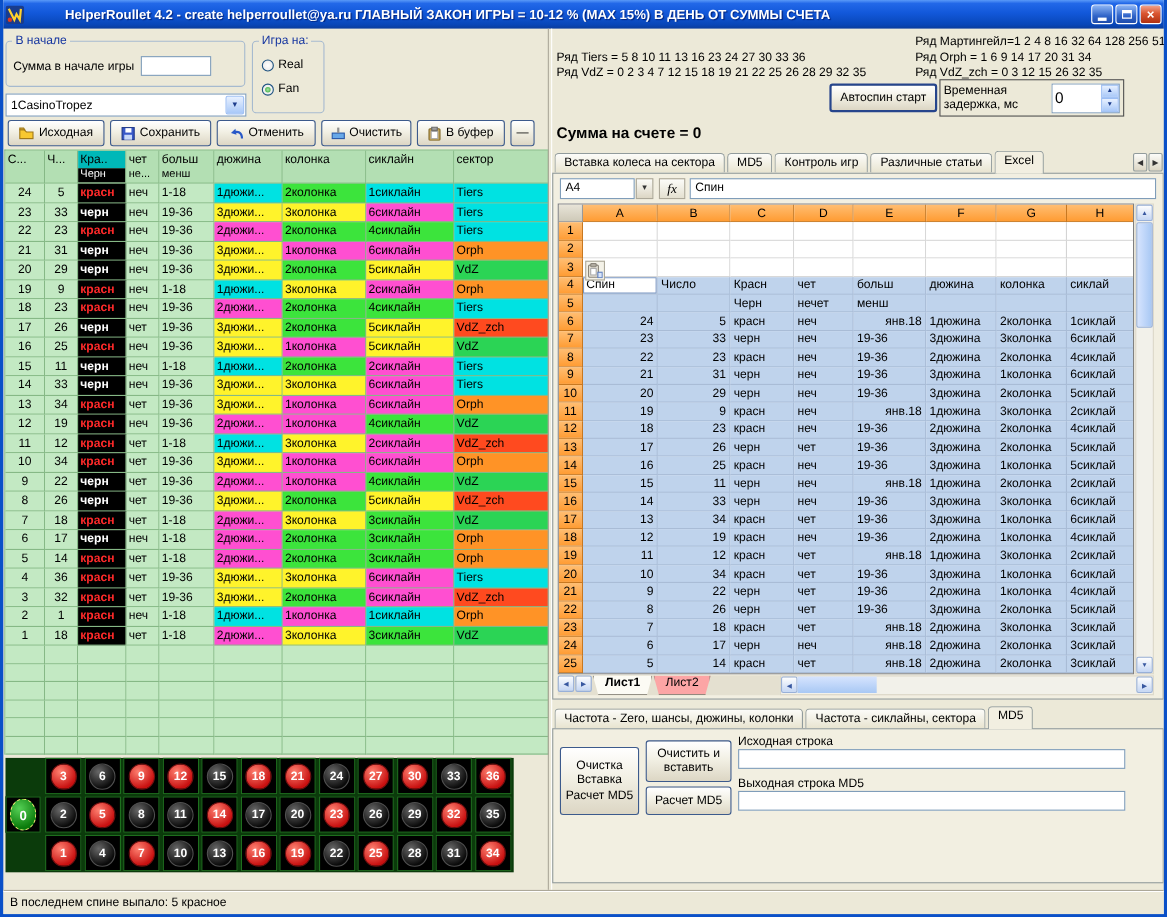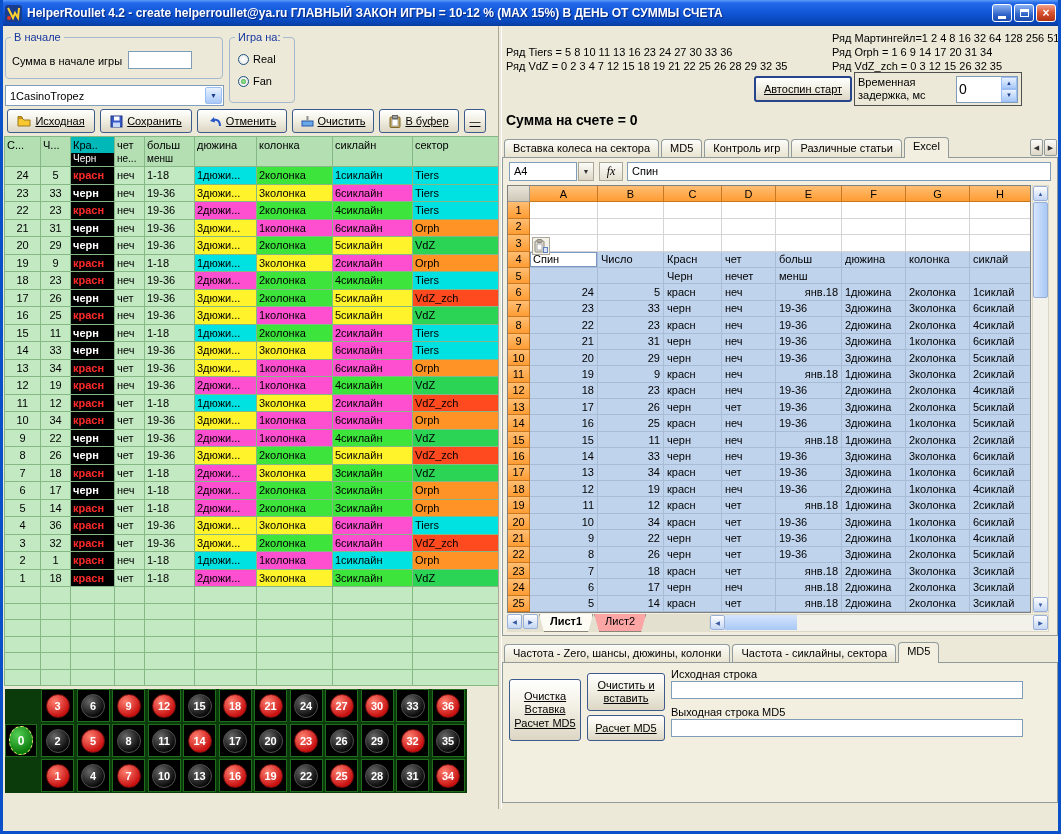--- a/index.html
+++ b/index.html
@@ -1,21 +1,21 @@
 <!DOCTYPE html>
 <html><head>
 <meta charset="utf-8">
 <style>
   html,body{margin:0;padding:0;background:#000;}
   *{box-sizing:border-box;}
   .window{position:relative;width:1061px;height:834px;background:#ECE9D8;border:3px solid #0A50C8;border-top:none;overflow:hidden;font-family:"Liberation Sans",sans-serif;color:#000;}
   
   .titlebar{position:absolute;top:0;left:-3px;right:-3px;height:26px;background:linear-gradient(180deg,#5A9AF8 0%,#2268E8 12%,#1258DA 45%,#0846B8 86%,#0A3C9C 100%);display:flex;align-items:center;padding:0 5px;gap:5px;}
   .app-icon{width:17px;height:17px;display:inline-flex;}
-  .title-text{flex:1;color:#fff;font-size:12px;font-weight:bold;text-shadow:1px 1px 1px #00227A;white-space:nowrap;overflow:hidden;}
+  .title-text{flex:1;color:#fff;font-size:12px;font-weight:bold;text-shadow:1px 1px 1px #00227A;white-space:nowrap;overflow:hidden;margin-left:32px;}
   .tb-group{display:flex;gap:2px;}
   .tb{width:20px;height:18px;border:1px solid #fff;border-radius:3px;display:flex;align-items:center;justify-content:center;color:#fff;font-size:12px;font-weight:bold;}
   .tb-min,.tb-max{background:linear-gradient(180deg,#8CB4F4,#3064C8 60%,#1E4CAC);}
   .tb-close{background:linear-gradient(180deg,#F2A48C,#DA5632 45%,#B03010);}
   .g-min{width:8px;height:3px;background:#fff;margin-top:8px;}
   .g-max{width:9px;height:8px;border:1px solid #fff;border-top:3px solid #fff;}
   
   #left-panel{position:absolute;left:0;top:26px;width:495px;bottom:22px;}
   #divider{position:absolute;left:495px;top:26px;bottom:22px;width:4px;border-left:1px solid #ACA899;border-right:1px solid #FFF;}
   #right-panel{position:absolute;left:499px;right:0;top:26px;bottom:22px;font-size:11px;}
@@ -26,21 +26,21 @@
   .gb1{left:2px;top:5px;width:218px;height:48px;}
   .gb2{left:226px;top:5px;width:66px;height:72px;}
   .lbl{position:absolute;font-size:11px;white-space:nowrap;}
   .xp-input{position:absolute;border:1px solid #7F9DB9;background:#fff;font:11px "Liberation Sans",sans-serif;height:18px;padding:1px 3px;}
   .radio{position:absolute;display:flex;align-items:center;gap:4px;font-size:11px;}
   .rdot{width:11px;height:11px;border:1px solid #1C5180;border-radius:50%;background:radial-gradient(#fff,#E4E4E4);position:relative;flex:none;}
   .rdot.sel::after{content:"";position:absolute;inset:2px;border-radius:50%;background:radial-gradient(#A8E8A8,#2A9E2A);}
   .combo{position:absolute;left:2px;top:59px;width:219px;height:21px;border:1px solid #7F9DB9;background:#fff;display:flex;align-items:center;}
   .combo-text{flex:1;padding:0 4px;font-size:11px;}
   .combo-btn{width:17px;height:17px;margin:1px;border:1px solid #9CBEF4;border-radius:2px;background:linear-gradient(180deg,#E8F1FF,#A8C8F8);color:#1C3C8C;font-size:7px;display:flex;align-items:center;justify-content:center;}
-  .xp-btn{position:absolute;display:flex;align-items:center;justify-content:center;gap:4px;border:1px solid #3C5A8C;border-radius:3px;background:linear-gradient(180deg,#FFFFFF,#F2F0E4 45%,#DCD6C4);font:11px "Liberation Sans",sans-serif;height:24px;cursor:default;padding:0 4px;text-decoration:underline;}
+  .xp-btn{position:absolute;display:flex;align-items:center;justify-content:center;gap:4px;border:1px solid #3C5A8C;border-radius:3px;background:linear-gradient(180deg,#FFFFFF,#F2F0E4 45%,#DCD6C4);font:11px "Liberation Sans",sans-serif;height:24px;cursor:default;padding:0 4px;}
   .rowbtn{top:83px;}
   .multiline{white-space:pre-line;line-height:1.2;}
   
   #spins-table{position:absolute;left:1px;top:110px;border-top:1px solid #86B886;border-left:1px solid #86B886;width:495px;background:#C3E9C3;}
   .st-row{display:flex;height:17.5px;}
   .st-row.st-head{height:30px;}
   .st-row.st-emptyrow{height:16.5px;}
   .st-cell,.st-hcell{border-right:1px solid #86B886;border-bottom:1px solid #86B886;overflow:hidden;white-space:nowrap;font-size:11px;display:flex;align-items:center;padding-left:2px;}
   .st-hcell{display:block;padding-left:0;background:#B3DFB3;}
   .st-h1{height:16px;line-height:16px;padding-left:2px;}
@@ -1067,13 +1067,16 @@
       <button class="xp-btn multiline" id="md5-ci-btn">Очистить и
 вставить</button>
       <button class="xp-btn" id="md5-calc-btn">Расчет MD5</button>
       <span class="lbl2" id="md5-in-label">Исходная строка</span>
       <input class="xp-input" id="md5-in" value="" style="">
       <span class="lbl2" id="md5-out-label">Выходная строка MD5</span>
       <input class="xp-input" id="md5-out" value="" style="">
     </div>
   </div>
 
+  <div id="status-bar">
+    <span>В последнем спине выпало: 5 красное</span>
+  </div>
 </div>
 
 </body></html>

